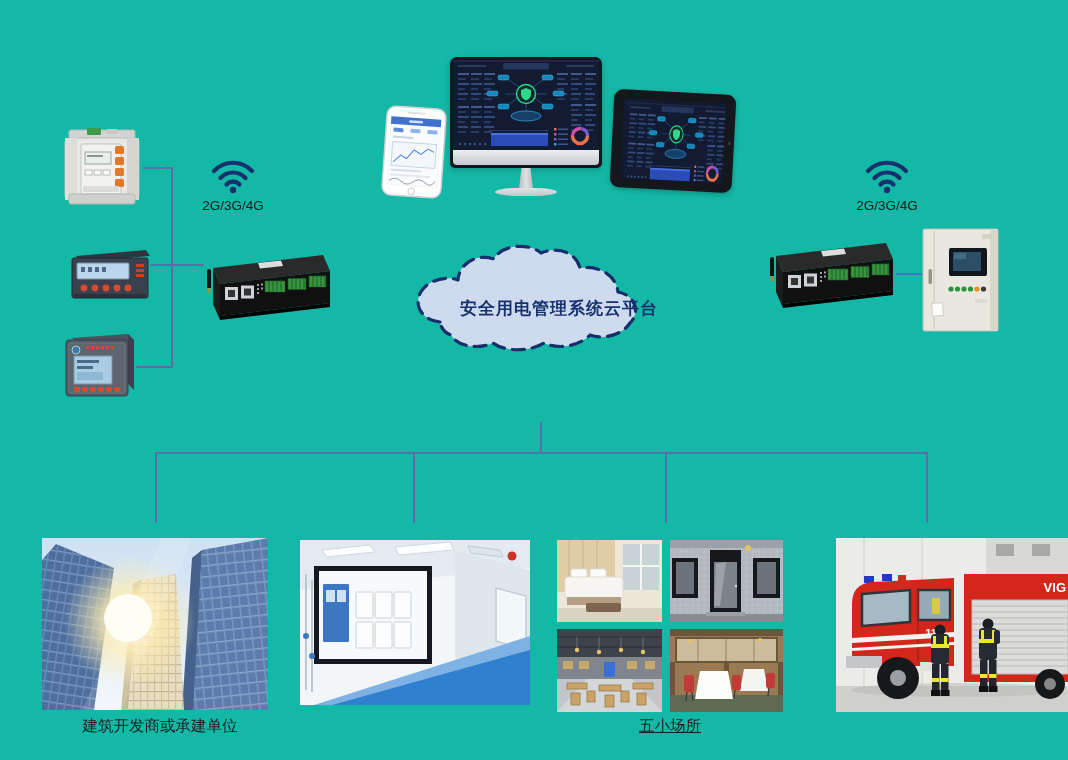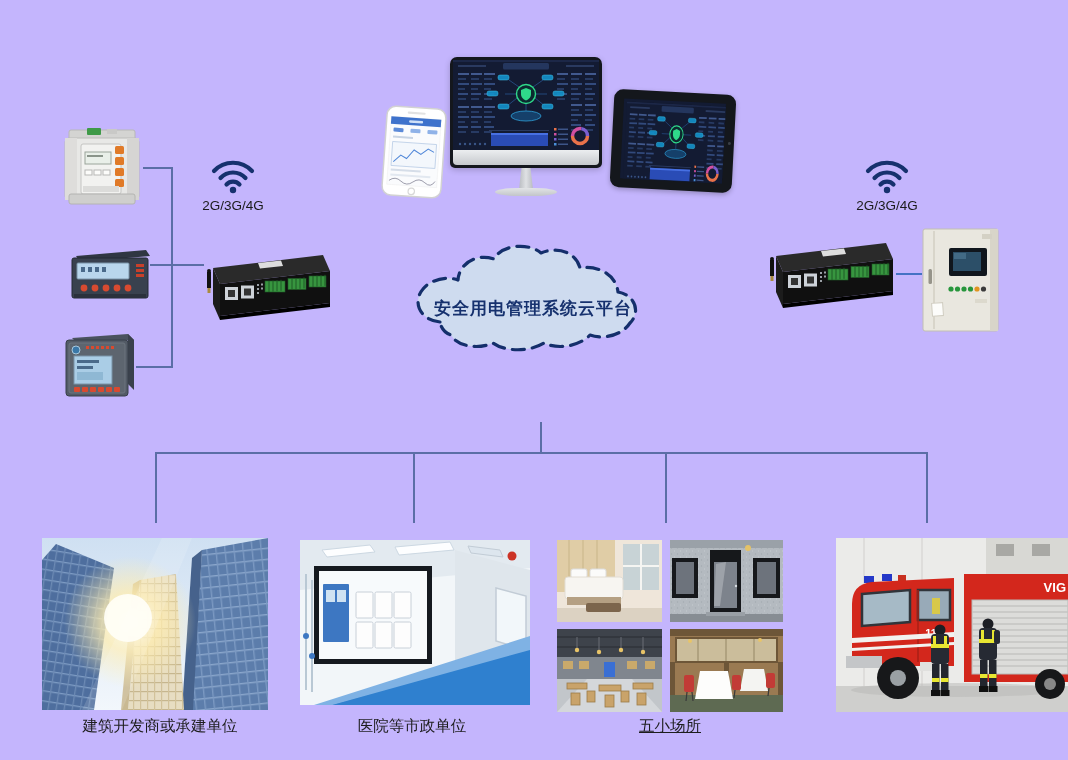--- a/index.html
+++ b/index.html
@@ -1,23 +1,23 @@
 <!DOCTYPE html>
 <html><head>
 <meta charset="utf-8">
 <style>
   html,body{margin:0;padding:0;background:#ffffff;}
-  #canvas{position:relative;width:1068px;height:760px;background:#c4b5fd;overflow:hidden;
+  #canvas{position:relative;width:1068px;height:760px;background:#14b8a6;overflow:hidden;
           font-family:"Liberation Sans","DejaVu Sans",sans-serif;}
   .abs{position:absolute;}
   .hline{position:absolute;height:2px;background:#5b6ea6;}
   .vline{position:absolute;width:2px;background:#5b6ea6;}
   .net-label{position:absolute;font-size:13.5px;color:#1a1a1a;text-align:center;width:90px;}
   .cloud-label{position:absolute;left:0;top:53%;transform:translateY(-50%);width:100%;
-               text-align:center;font-size:17px;font-weight:700;color:#16316e;letter-spacing:1px;}
+               text-align:right;font-size:17px;font-weight:700;color:#16316e;letter-spacing:1px;}
   .site-label{position:absolute;top:716px;width:240px;text-align:center;font-size:15.5px;color:#1d1d1d;}
   .tablet{position:absolute;background:#14171c;border-radius:9px;box-shadow:0 2px 5px rgba(0,0,0,.25);}
   .tablet-screen{position:absolute;left:10px;top:9px;width:102px;height:80px;overflow:hidden;background:#131b33;}
   .dash-clone{position:absolute;left:0;top:0;transform:scale(0.70,0.889);transform-origin:0 0;}
   .monitor-panel{position:absolute;background:#14171d;border-radius:7px 7px 5px 5px;
                  box-shadow:0 2px 6px rgba(0,0,0,.2);}
   .monitor-chin{position:absolute;left:3px;right:3px;bottom:3px;height:15px;
                 background:linear-gradient(#eceef0,#c6c9cd);border-radius:0 0 4px 4px;}
   .monitor-neck{position:absolute;background:linear-gradient(90deg,#b9bcc1,#dfe1e4,#b9bcc1);
                 clip-path:polygon(18% 0,82% 0,100% 100%,0 100%);}
@@ -490,21 +490,20 @@
         <rect x="94" y="82" width="17" height="26" rx="1.5"></rect>
       </g>
       <g stroke="#b9c8d4" stroke-width="2">
         <line x1="6" y1="34" x2="6" y2="150"></line>
           <line x1="12" y1="40" x2="12" y2="152"></line>
       </g>
       <circle cx="6" cy="96" r="3" fill="#3d77c2"></circle>
         <circle cx="12" cy="116" r="3" fill="#3d77c2"></circle>
     </svg>
   </div>
-  <div class="site-label" style="left:292px;">医院等市政单位</div>
 
   <div class="abs" style="left:557px;top:540px;width:226px;height:172px;">
     <div class="abs" style="left:0;top:0;">
       <svg width="105" height="82" viewBox="0 0 105 82">
         <rect width="105" height="82" fill="#efe6da"></rect>
         <rect x="0" y="0" width="58" height="52" fill="#e0cda6"></rect>
         <g stroke="#d0bc92" stroke-width="1.5">
             <line x1="12" y1="0" x2="12" y2="52"></line>
             <line x1="26" y1="0" x2="26" y2="52"></line>
             <line x1="40" y1="0" x2="40" y2="52"></line>

